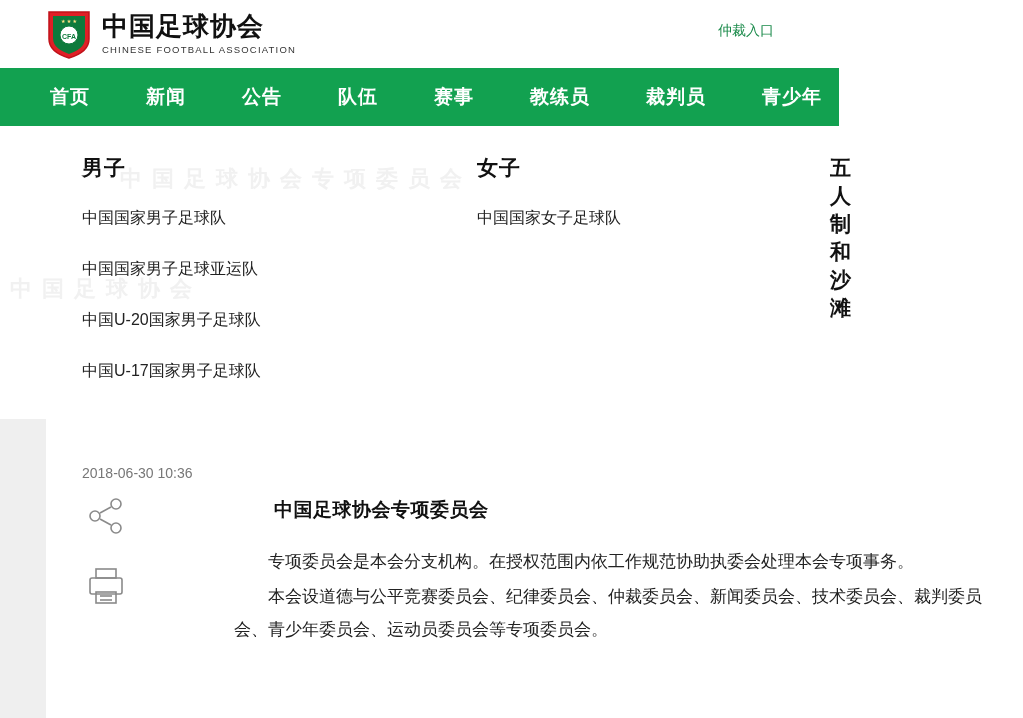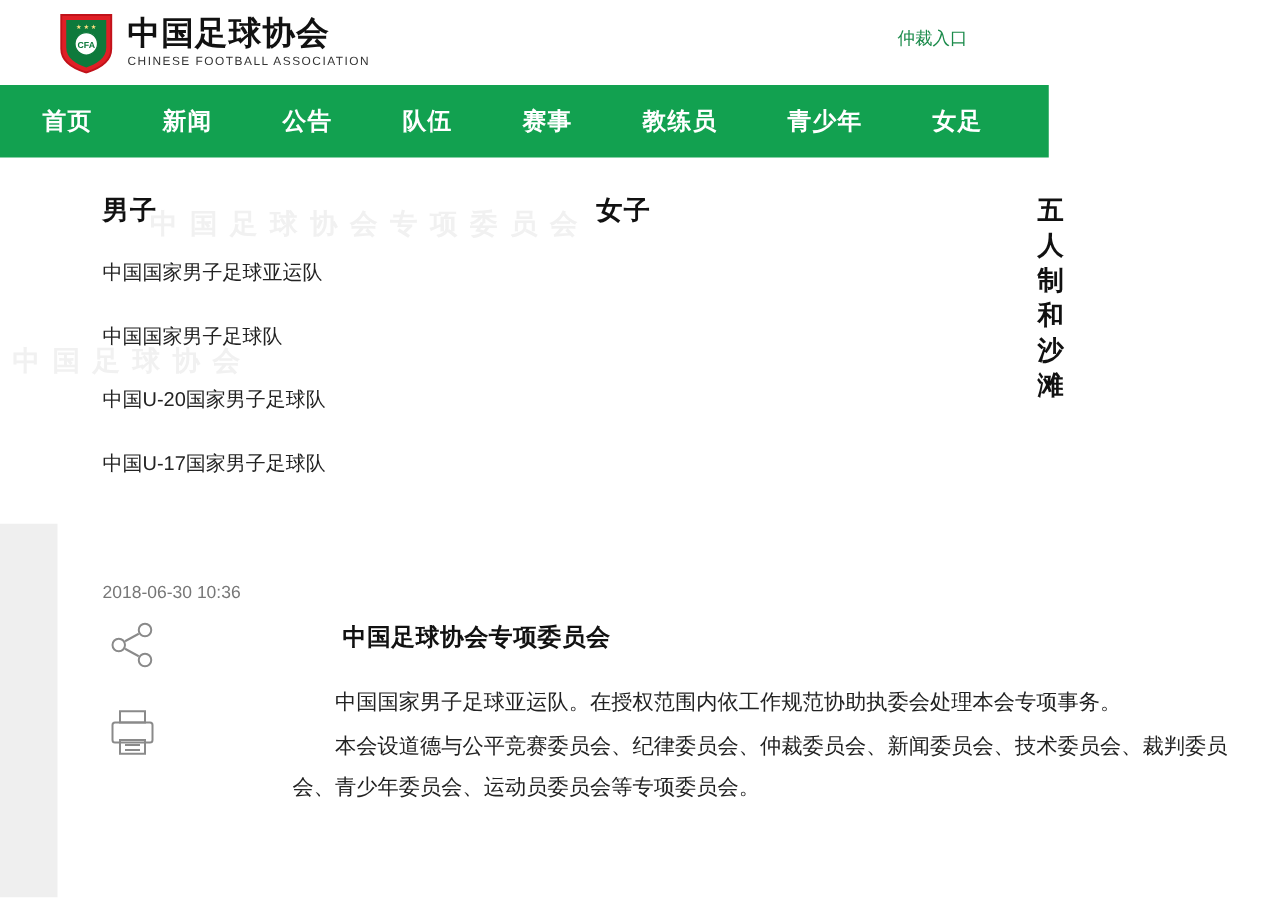--- a/index.html
+++ b/index.html
@@ -60,21 +60,21 @@
     color: #1a8a4a;
     cursor: pointer;
   }
 
   
   .nav {
     height: 58px;
     background: #12a150;
     display: flex;
     align-items: center;
-    padding-left: 6px;
+    padding-left: 22px;
   }
   .nav-item {
     color: #ffffff;
     font-size: 19px;
     font-weight: bold;
     padding: 0 28px;
     cursor: pointer;
     white-space: nowrap;
     letter-spacing: 1px;
   }
@@ -205,41 +205,43 @@
     <div class="header-right">仲裁入口</div>
   </div>
 
   <div class="nav">
     <div class="nav-item">首页</div>
     <div class="nav-item">新闻</div>
     <div class="nav-item">公告</div>
     <div class="nav-item active">队伍</div>
     <div class="nav-item">赛事</div>
     <div class="nav-item">教练员</div>
+    <div class="nav-item">裁判员</div>
     <div class="nav-item">青少年</div>
     <div class="nav-item">女足</div>
   </div>
 
   <div class="watermark">
     <div class="wm-text wm-1">中国足球协会专项委员会</div>
     <div class="wm-text wm-2">中国足球协会</div>
   </div>
 
   <div class="teams">
 
     <div class="col col-men">
       <div class="col-title">男子</div>
+      <div class="team-link">中国国家男子足球队</div>
       <div class="team-link">中国国家男子足球亚运队</div>
-      <div class="team-link">中国国家男子足球队</div>
       <div class="team-link">中国U-20国家男子足球队</div>
       <div class="team-link">中国U-17国家男子足球队</div>
     </div>
 
     <div class="col col-women">
       <div class="col-title">女子</div>
+      <div class="team-link">中国国家女子足球队</div>
     </div>
 
     <div class="col col-futsal">
       <div class="col-title">五人制和沙滩</div>
     </div>
 
   </div>
 
   <div class="rail"></div>
 
@@ -262,18 +264,18 @@
           <rect x="6" y="14" width="32" height="16" rx="2"></rect>
           <rect x="12" y="28" width="20" height="11"></rect>
           <line x1="16" y1="32" x2="28" y2="32"></line>
           <line x1="16" y1="36" x2="28" y2="36"></line>
         </svg>
       </div>
     </div>
 
     <div class="article-body">
       <div class="article-title">中国足球协会专项委员会</div>
-      <p class="article-p">中国国家男子足球亚运队。在授权范围内依工作规范协助执委会处理本会专项事务。</p>
+      <p class="article-p">专项委员会是本会分支机构。在授权范围内依工作规范协助执委会处理本会专项事务。</p>
       <p class="article-p">本会设道德与公平竞赛委员会、纪律委员会、仲裁委员会、新闻委员会、技术委员会、裁判委员会、青少年委员会、运动员委员会等专项委员会。</p>
     </div>
   </div>
 
 </div>
 
 </body></html>

